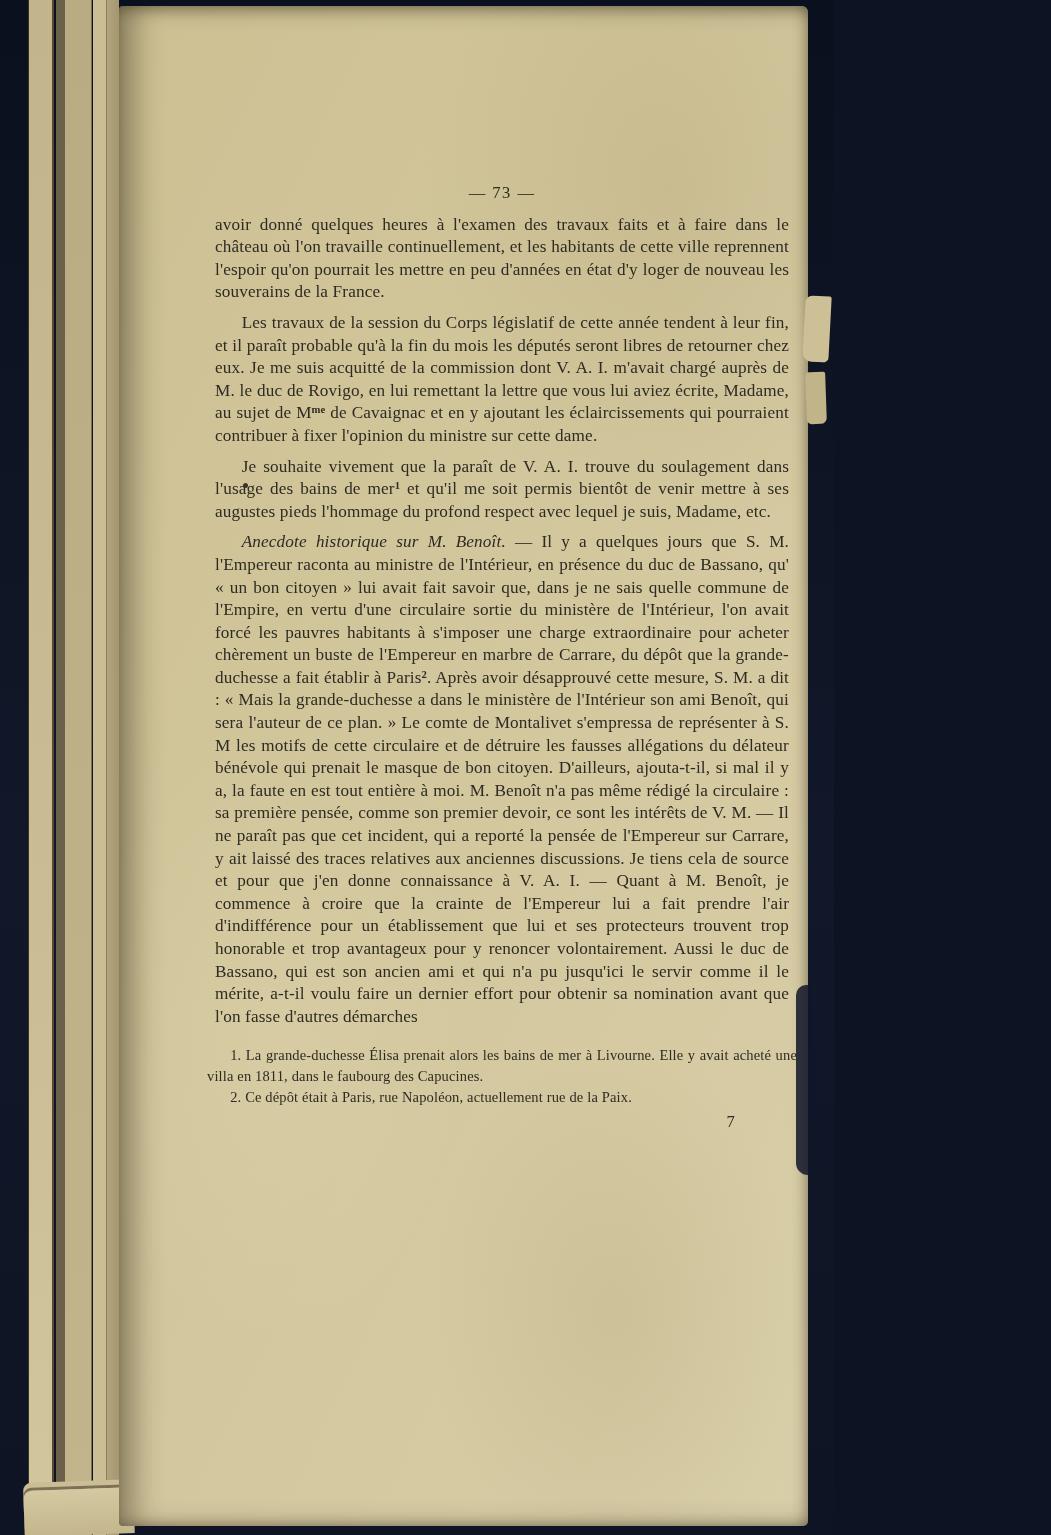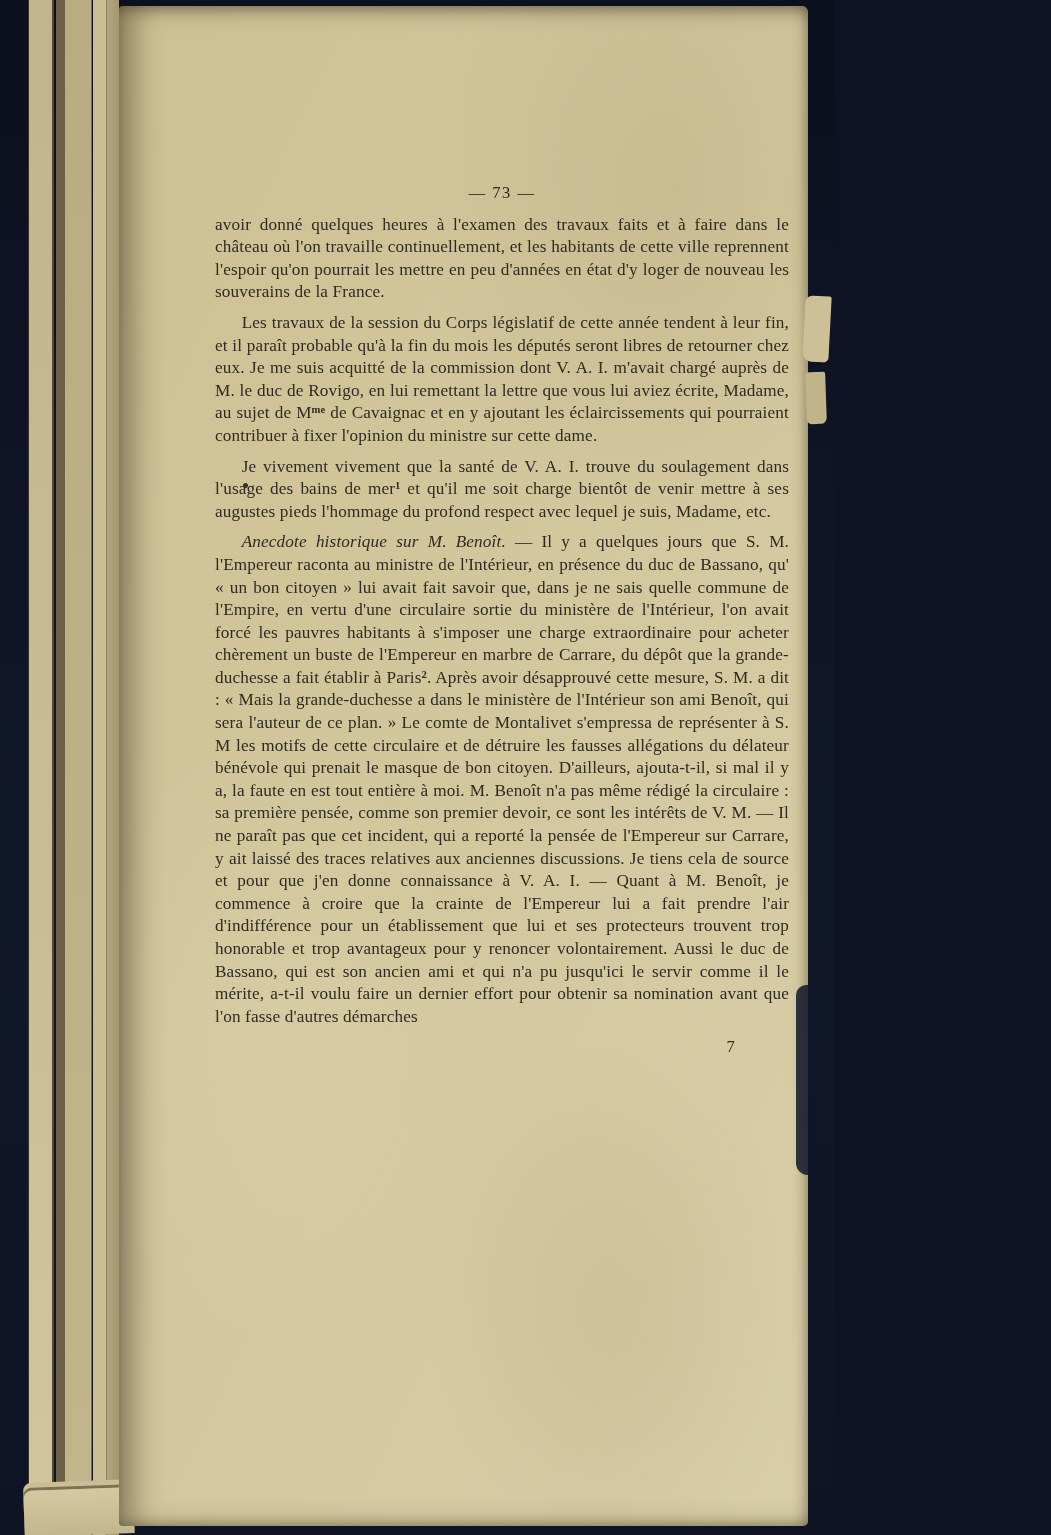--- a/index.html
+++ b/index.html
@@ -96,25 +96,29 @@
     <div class="speck"></div>
 
     <div class="text-block">
 
       <div class="page-number">— 73 —</div>
 
       <p class="para no-indent"><span>avoir donné quelques heures à l'examen des travaux faits et à faire dans le château où l'on travaille continuellement, et les habitants de cette ville reprennent l'espoir qu'on pourrait les mettre en peu d'années en état d'y loger de nouveau les souverains de la France.</span></p>
 
       <p class="para"><span>Les travaux de la session du Corps législatif de cette année tendent à leur fin, et il paraît probable qu'à la fin du mois les députés seront libres de retourner chez eux. Je me suis acquitté de la commission dont V. A. I. m'avait chargé auprès de M. le duc de Rovigo, en lui remettant la lettre que vous lui aviez écrite, Madame, au sujet de M</span><sup class="ref">me</sup><span> de Cavaignac et en y ajoutant les éclaircissements qui pourraient contribuer à fixer l'opinion du ministre sur cette dame.</span></p>
 
-      <p class="para"><span>Je vivement vivement que la santé de V. A. I. trouve du soulagement dans l'usage des bains de mer</span><sup class="ref">1</sup><span> et qu'il me soit charge bientôt de venir mettre à ses augustes pieds l'hommage du profond respect avec lequel je suis, Madame, etc.</span></p>
+      <p class="para"><span>Je souhaite vivement que la paraît de V. A. I. trouve du soulagement dans l'usage des bains de mer</span><sup class="ref">1</sup><span> et qu'il me soit permis bientôt de venir mettre à ses augustes pieds l'hommage du profond respect avec lequel je suis, Madame, etc.</span></p>
 
 
       <p class="para"><em class="lead-italic">Anecdote historique sur M. Benoît.</em><span> — Il y a quelques jours que S. M. l'Empereur raconta au ministre de l'Intérieur, en présence du duc de Bassano, qu' « un bon citoyen » lui avait fait savoir que, dans je ne sais quelle commune de l'Empire, en vertu d'une circulaire sortie du ministère de l'Intérieur, l'on avait forcé les pauvres habitants à s'imposer une charge extraordinaire pour acheter chèrement un buste de l'Empereur en marbre de Carrare, du dépôt que la grande-duchesse a fait établir à Paris</span><sup class="ref">2</sup><span>. Après avoir désapprouvé cette mesure, S. M. a dit : « Mais la grande-duchesse a dans le ministère de l'Intérieur son ami Benoît, qui sera l'auteur de ce plan. » Le comte de Montalivet s'empressa de représenter à S. M les motifs de cette circulaire et de détruire les fausses allégations du délateur bénévole qui prenait le masque de bon citoyen. D'ailleurs, ajouta-t-il, si mal il y a, la faute en est tout entière à moi. M. Benoît n'a pas même rédigé la circulaire : sa première pensée, comme son premier devoir, ce sont les intérêts de V. M. — Il ne paraît pas que cet incident, qui a reporté la pensée de l'Empereur sur Carrare, y ait laissé des traces relatives aux anciennes discussions. Je tiens cela de source et pour que j'en donne connaissance à V. A. I. — Quant à M. Benoît, je commence à croire que la crainte de l'Empereur lui a fait prendre l'air d'indifférence pour un établissement que lui et ses protecteurs trouvent trop honorable et trop avantageux pour y renoncer volontairement. Aussi le duc de Bassano, qui est son ancien ami et qui n'a pu jusqu'ici le servir comme il le mérite, a-t-il voulu faire un dernier effort pour obtenir sa nomination avant que l'on fasse d'autres démarches</span></p>
 
+      <div class="footnotes">
+        <p class="footnote">1. La grande-duchesse Élisa prenait alors les bains de mer à Livourne. Elle y avait acheté une villa en 1811, dans le faubourg des Capucines.</p>
+        <p class="footnote">2. Ce dépôt était à Paris, rue Napoléon, actuellement rue de la Paix.</p>
+      </div>
 
       <div class="signature">7</div>
 
     </div>
   </main>
 
   <div class="frag frag-1"></div>
   <div class="frag frag-2"></div>
   <div class="frag notch"></div>
 

